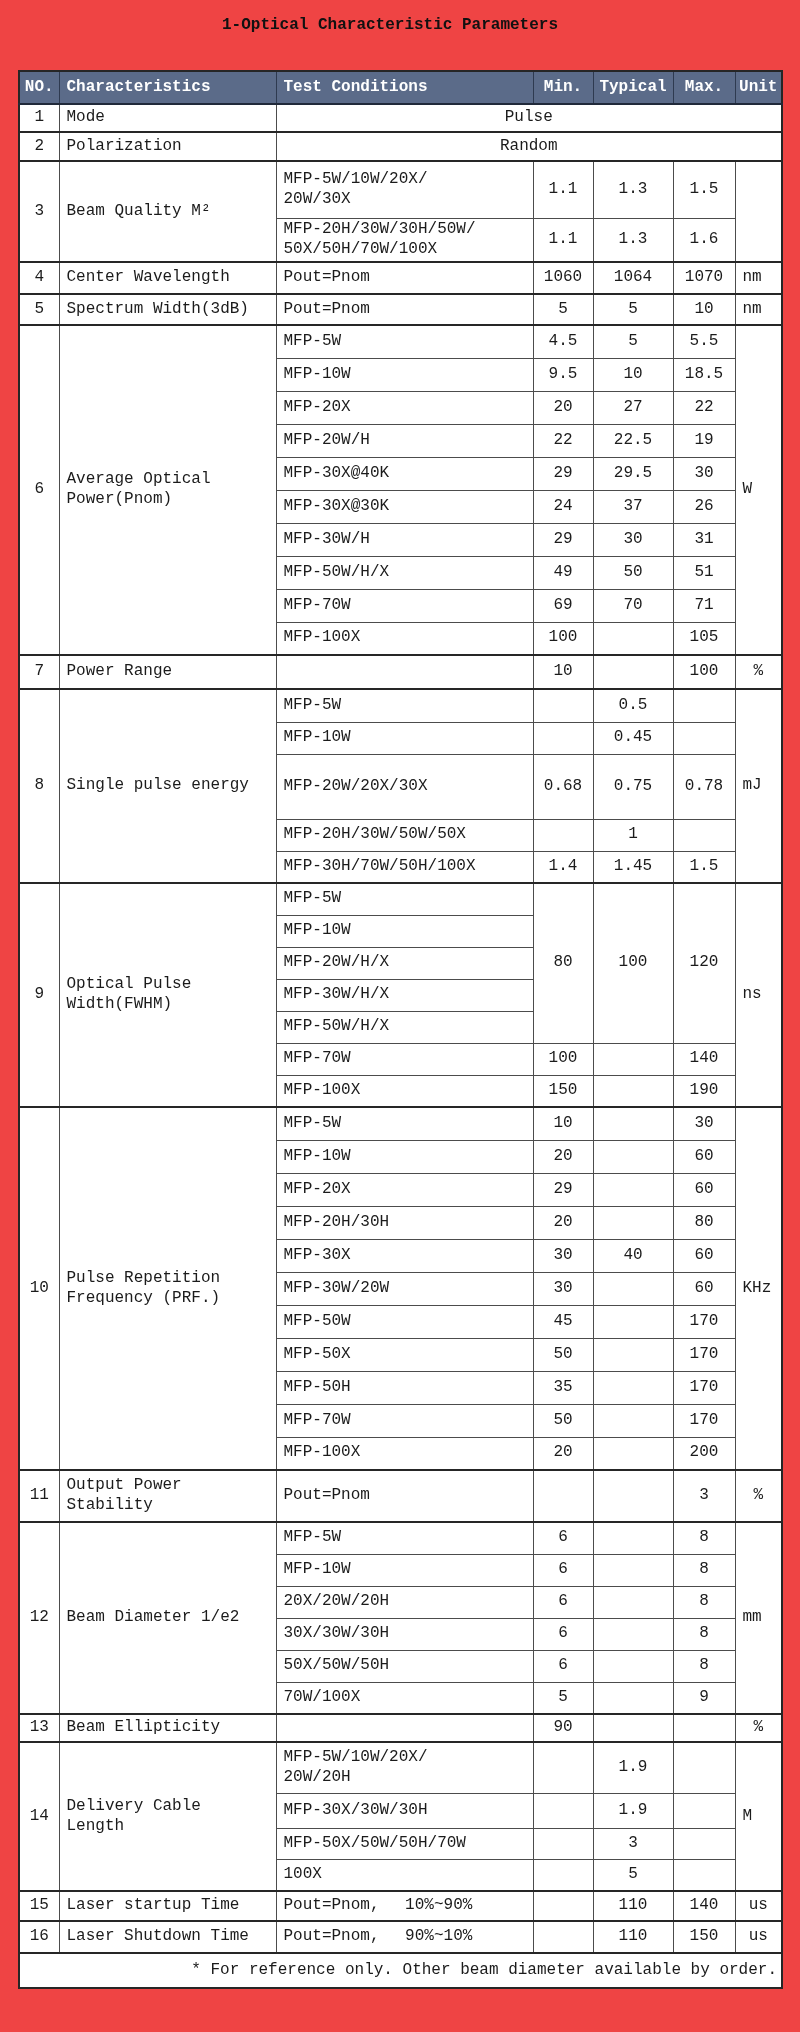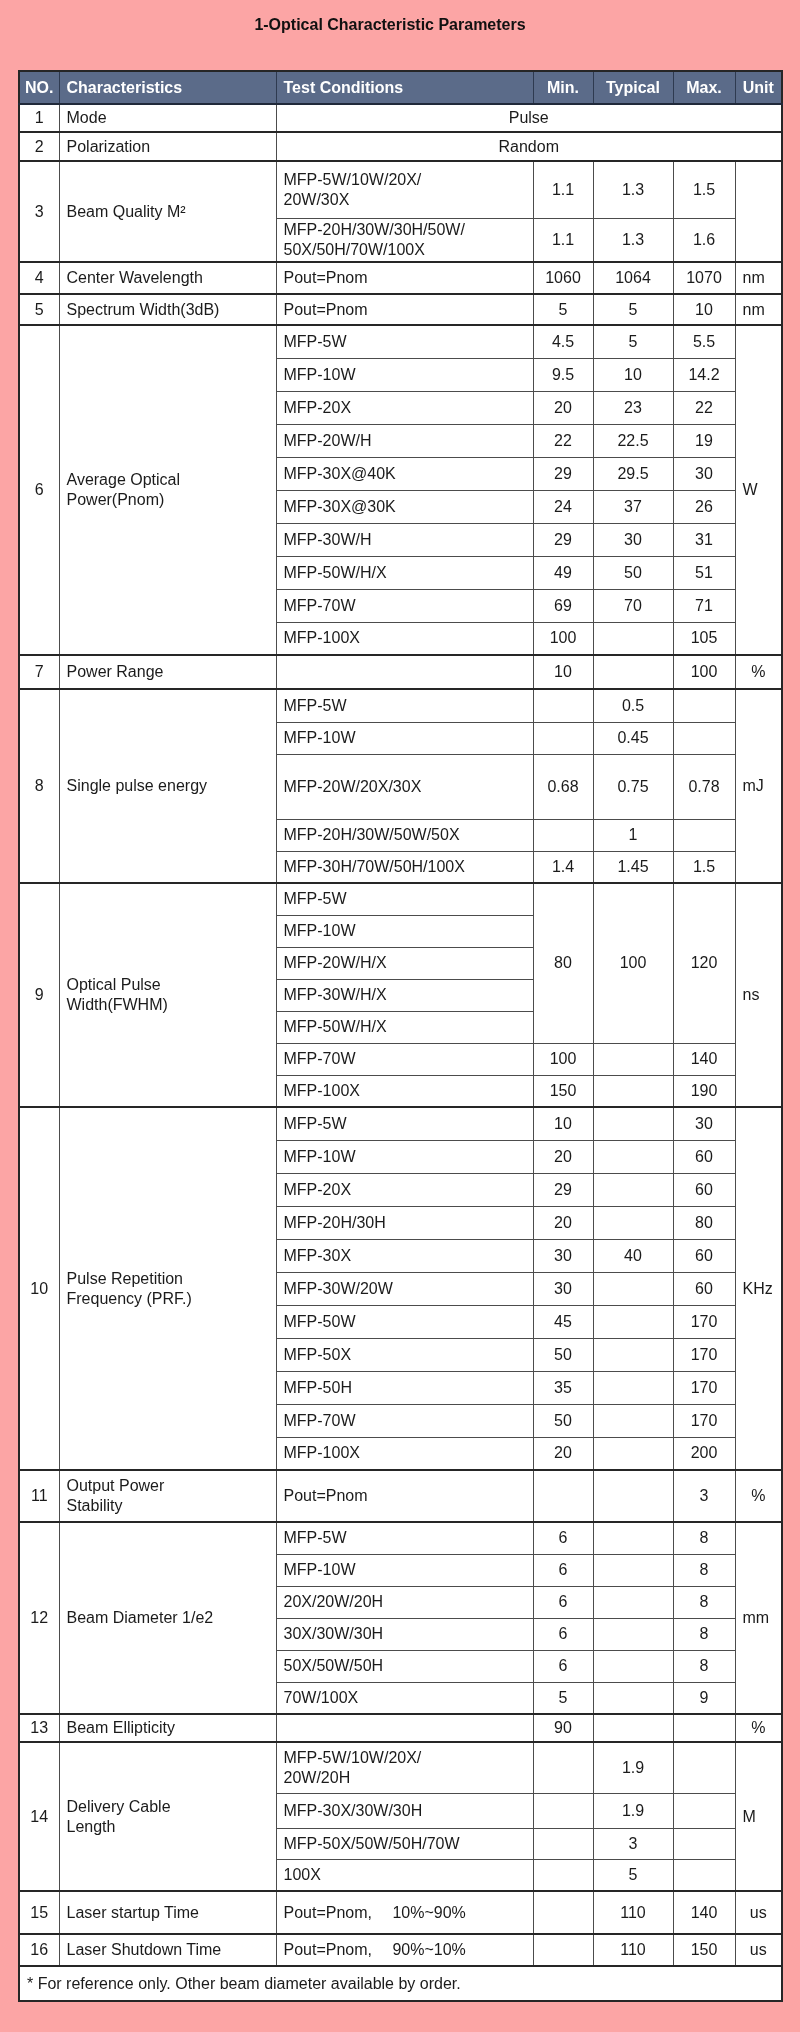--- a/index.html
+++ b/index.html
@@ -1,30 +1,30 @@
 <!DOCTYPE html>
 <html><head>
 <meta charset="utf-8">
 <style>
   html,body{margin:0;padding:0;background:#fdfdfd;}
   .page{position:relative;width:800px;height:2032px;overflow:hidden;
-        font-family:Liberation Sans, sans-serif;color:#1b1b1b;background:#fca5a5;}
+        font-family:Liberation Mono, monospace;color:#1b1b1b;background:#ef4444;}
   .title{position:absolute;top:16px;left:0;width:780px;text-align:center;
          font-size:16px;font-weight:bold;color:#111;}
   table.spec{position:absolute;top:70px;left:18px;width:763px;
              border-collapse:collapse;table-layout:fixed;background:#ffffff;
              border:2px solid #262626;}
   td,th{border:1px solid #4c4c4c;font-size:16px;padding:1px 4px 1px 7px;
         vertical-align:middle;white-space:pre-line;line-height:1.22;overflow:hidden;}
   th{background:#5b6b89;color:#ffffff;text-align:left;font-weight:bold;
      border:1px solid #2e3a50;border-bottom:2px solid #20293a;}
   th.c{text-align:center;padding:1px 2px;}
   td.c{text-align:center;padding:1px 2px;}
   tr.major > td{border-top:2px solid #262626;}
-  .footer-note td{text-align:left;}
+  .footer-note td{text-align:right;}
 </style>
 </head>
 <body>
 
 <div class="page">
   <div class="title">1-Optical Characteristic Parameters</div>
 
   <table class="spec">
     <colgroup>
       <col style="width:40px">
@@ -104,26 +104,26 @@
       <td>MFP-5W</td>
       <td class="c">4.5</td>
       <td class="c">5</td>
       <td class="c">5.5</td>
       <td rowspan="10">W</td>
     </tr>
     <tr style="height:33px">
       <td>MFP-10W</td>
       <td class="c">9.5</td>
       <td class="c">10</td>
-      <td class="c">14.2</td>
+      <td class="c">18.5</td>
     </tr>
     <tr style="height:33px">
       <td>MFP-20X</td>
       <td class="c">20</td>
-      <td class="c">23</td>
+      <td class="c">27</td>
       <td class="c">22</td>
     </tr>
     <tr style="height:33px">
       <td>MFP-20W/H</td>
       <td class="c">22</td>
       <td class="c">22.5</td>
       <td class="c">19</td>
     </tr>
     <tr style="height:33px">
       <td>MFP-30X@40K</td>
@@ -396,21 +396,21 @@
       <td class="c">3</td>
       <td class="c"></td>
     </tr>
     <tr style="height:32px">
       <td>100X</td>
       <td class="c"></td>
       <td class="c">5</td>
       <td class="c"></td>
     </tr>
 
-    <tr class="major" style="height:43px">
+    <tr class="major" style="height:30px">
       <td class="c">15</td>
       <td>Laser startup Time</td>
       <td>Pout=Pnom,  10%~90%</td>
       <td class="c"></td>
       <td class="c">110</td>
       <td class="c">140</td>
       <td class="c">us</td>
     </tr>
 
     <tr class="major" style="height:32px">

